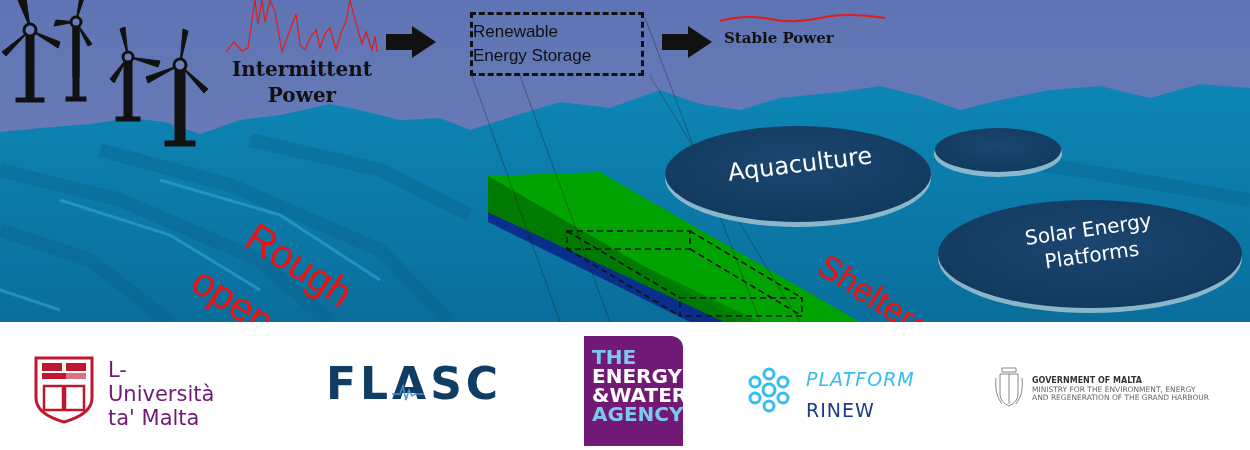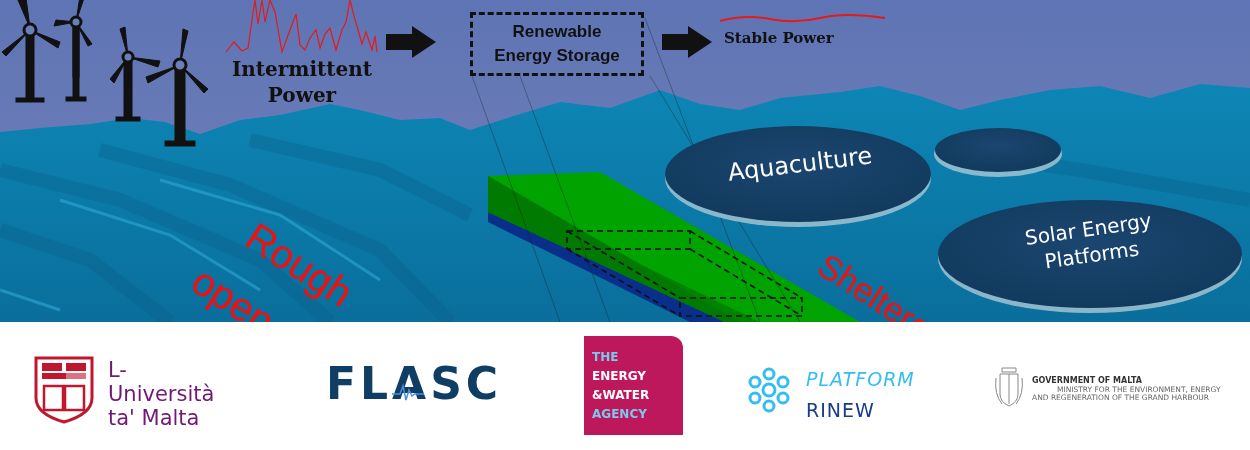--- a/index.html
+++ b/index.html
@@ -1,34 +1,34 @@
 <!DOCTYPE html>
 <html><head>
 <meta charset="utf-8">
 <style>
   html, body { margin:0; padding:0; }
   body { width:1250px; height:450px; overflow:hidden; background:#ffffff; position:relative; font-family:"DejaVu Sans", sans-serif; }
   #scene { position:absolute; left:0; top:0; width:1250px; height:322px; overflow:hidden; }
   #scene svg { position:absolute; left:0; top:0; }
   .lbl { position:absolute; white-space:nowrap; }
   .serif-bold { font-family:"DejaVu Serif", serif; font-weight:bold; color:#111; }
-  .storage-box { position:absolute; left:470px; top:12px; width:174px; height:64px; border:3px dashed #111; box-sizing:border-box; display:flex; flex-direction:column; align-items:center; justify-content:center; font-family:"Liberation Sans", sans-serif; font-weight:bold; font-size:17px; color:#111; line-height:24px; }
+  .storage-box { position:absolute; left:470px; top:12px; width:174px; height:64px; border:3px dashed #111; box-sizing:border-box; display:flex; flex-direction:column; align-items:flex-start; justify-content:center; font-family:"Liberation Sans", sans-serif; font-weight:normal; font-size:17px; color:#111; line-height:24px; }
   .red-txt { position:absolute; color:#f01010; font-family:"Liberation Sans", sans-serif; font-size:40px; transform-origin:left top; white-space:nowrap; }
   .disc-text { position:absolute; color:#ffffff; font-family:"DejaVu Sans", sans-serif; text-align:center; white-space:nowrap; transform-origin:center center; }
 
   #logos { position:absolute; left:0; top:322px; width:1250px; height:128px; background:#fff; }
   .logo { position:absolute; }
   .um-text { position:absolute; left:108px; top:36px; color:#701a75; font-family:"DejaVu Sans", sans-serif; font-size:21px; line-height:24px; }
   .flasc { position:absolute; left:326px; top:37px; color:#0f3d64; font-family:"DejaVu Sans", sans-serif; font-weight:bold; font-size:44px; letter-spacing:4px; line-height:50px; }
-  .ewa { position:absolute; left:584px; top:14px; width:99px; height:99px; background:#be185d; border-top-right-radius:12px; box-sizing:border-box; padding:12px 0 0 8px; font-family:"DejaVu Sans", sans-serif; font-weight:bold; font-size:12px; line-height:19px; }
+  .ewa { position:absolute; left:584px; top:14px; width:99px; height:110px; background:#701a75; border-top-right-radius:12px; box-sizing:border-box; padding:12px 0 0 8px; font-family:"DejaVu Sans", sans-serif; font-weight:bold; font-size:20px; line-height:19px; }
   .ewa span { display:block; }
   .rinew-t1 { position:absolute; left:806px; top:46px; color:#33bdf0; font-family:"DejaVu Sans", sans-serif; font-size:19px; line-height:22px; letter-spacing:1px;font-style:italic; }
   .rinew-t2 { position:absolute; left:806px; top:77px; color:#1a3b88; font-family:"DejaVu Sans", sans-serif; font-size:19px; line-height:22px; letter-spacing:1px; }
   .gov-t1 { position:absolute; left:1032px; top:54px; color:#333; font-family:"DejaVu Sans", sans-serif; font-weight:bold; font-size:8px; line-height:10px; }
-  .gov-t2 { position:absolute; left:1032px; top:63px; color:#666; font-family:"DejaVu Sans", sans-serif; font-size:7.5px; line-height:9px;margin-left:25px; }
+  .gov-t2 { position:absolute; left:1032px; top:63px; color:#666; font-family:"DejaVu Sans", sans-serif; font-size:7.5px; line-height:9px; }
   .gov-t3 { position:absolute; left:1032px; top:71px; color:#666; font-family:"DejaVu Sans", sans-serif; font-size:7.5px; line-height:9px; }
 </style>
 </head>
 <body>
 
 <div id="scene">
   <svg width="1250" height="322" viewBox="0 0 1250 322">
     <defs>
       <linearGradient id="skyG" x1="0" y1="0" x2="0" y2="1">
         <stop offset="0" stop-color="#5f74b4"></stop>

